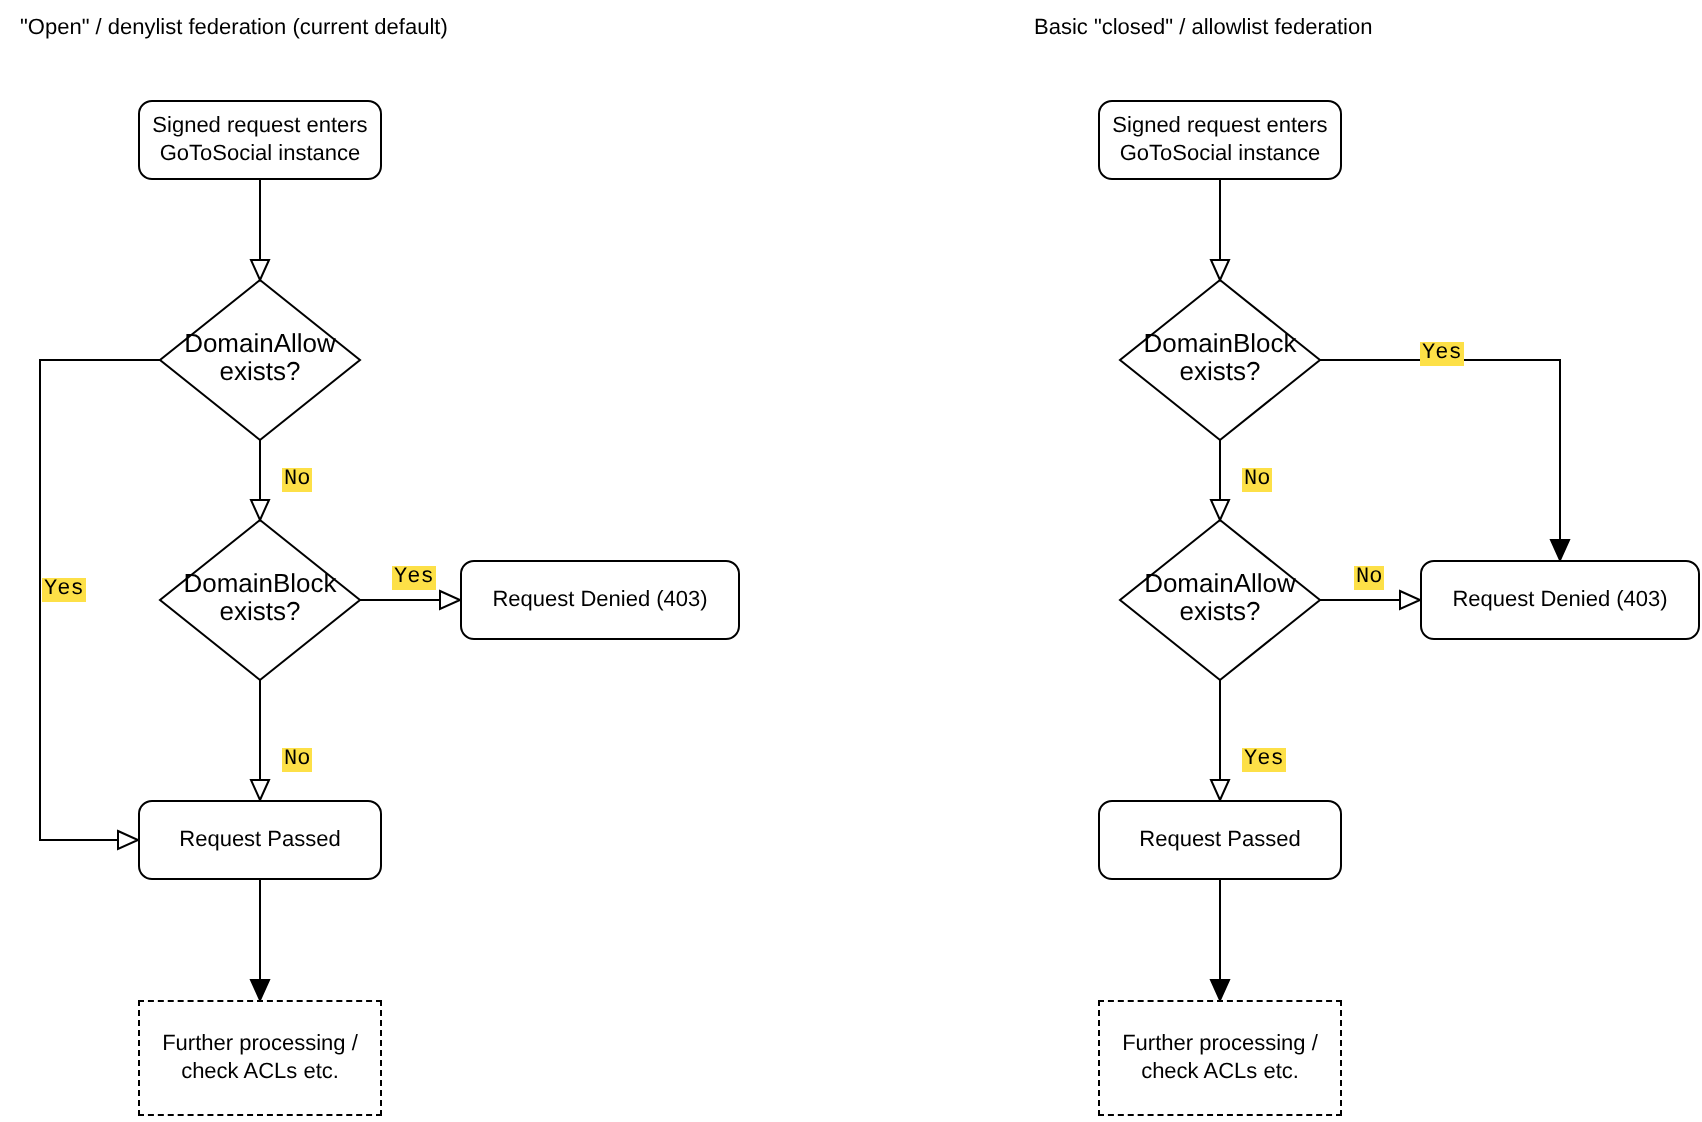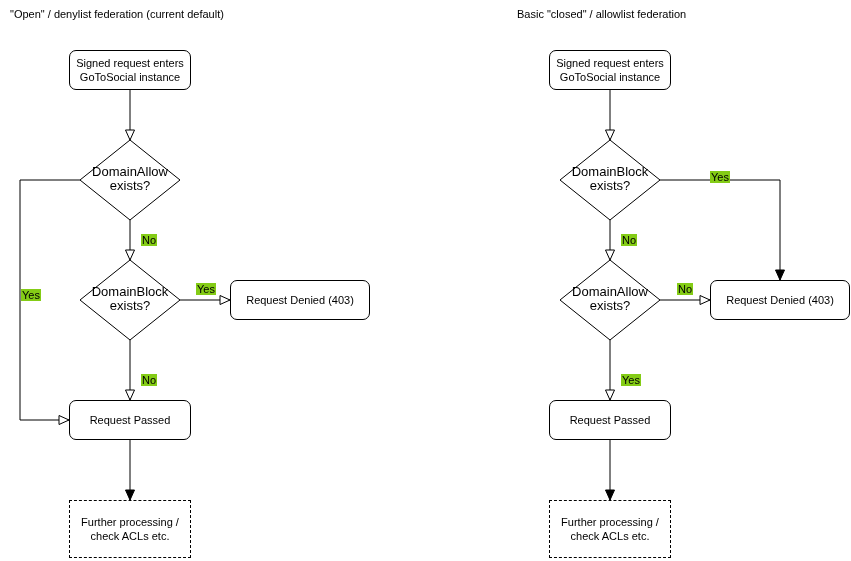--- a/index.html
+++ b/index.html
@@ -48,23 +48,24 @@
     width: 100px;
     text-align: center;
     font-size: 13px;
     line-height: 14px;
     pointer-events: none;
   }
   .edge-label {
     position: absolute;
     font-size: 11px;
     line-height: 12px;
-    background: #84cc16;
+    background: #fde047;
     padding: 0 1px;
     white-space: nowrap;
+    font-family: Liberation Mono, monospace;
   }
 </style>
 </head>
 <body>
 
 <div id="canvas">
 
   <svg id="edges-svg" width="851" height="561" viewBox="0 0 851 561">
     <defs>
       <marker id="arrow-open" markerUnits="userSpaceOnUse" markerWidth="14" markerHeight="14" refX="11" refY="6" orient="auto">

